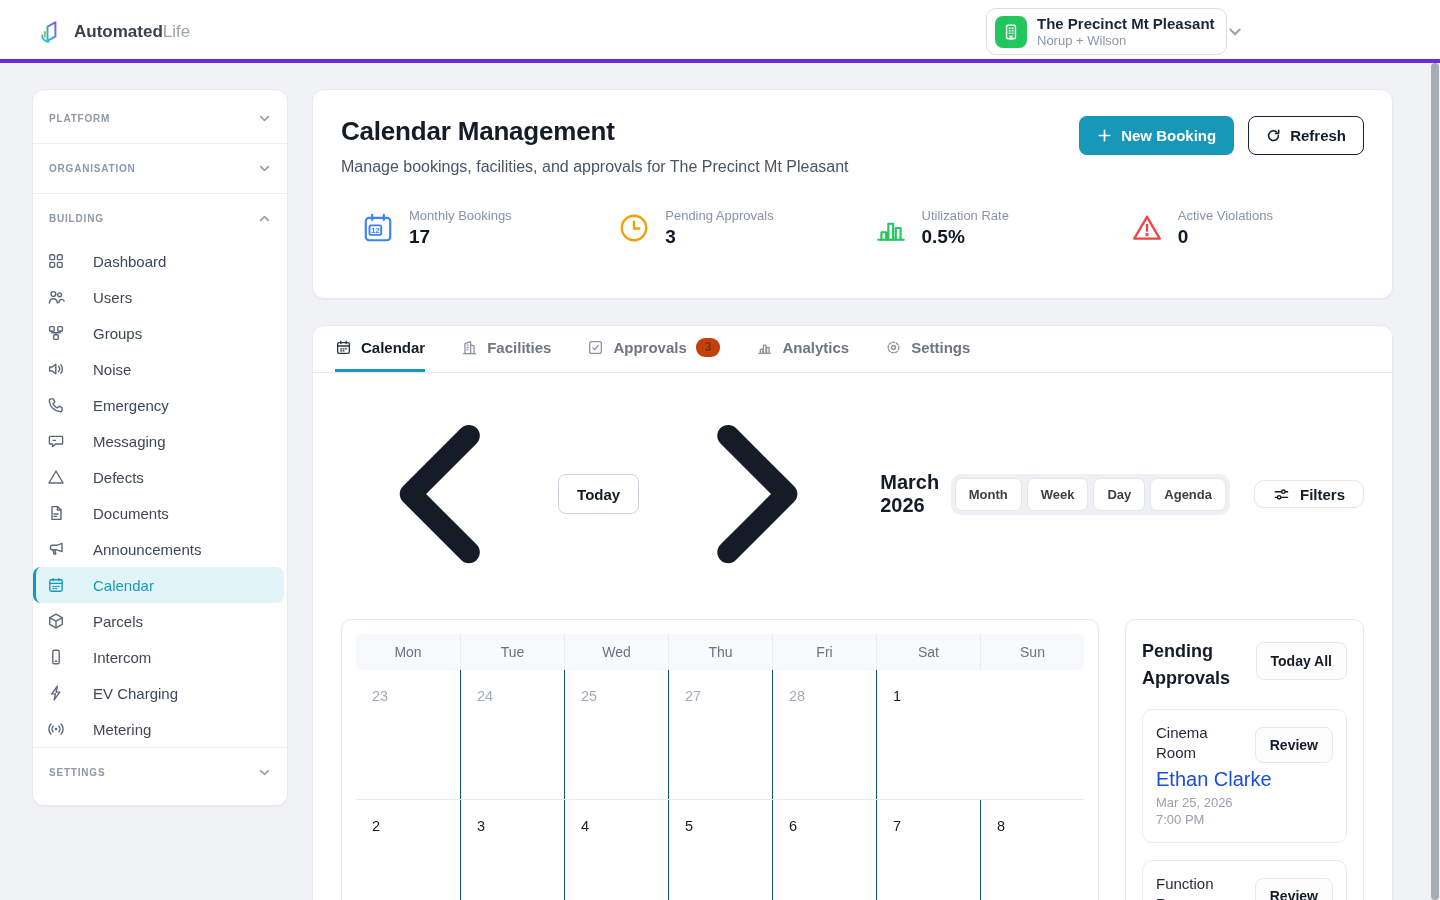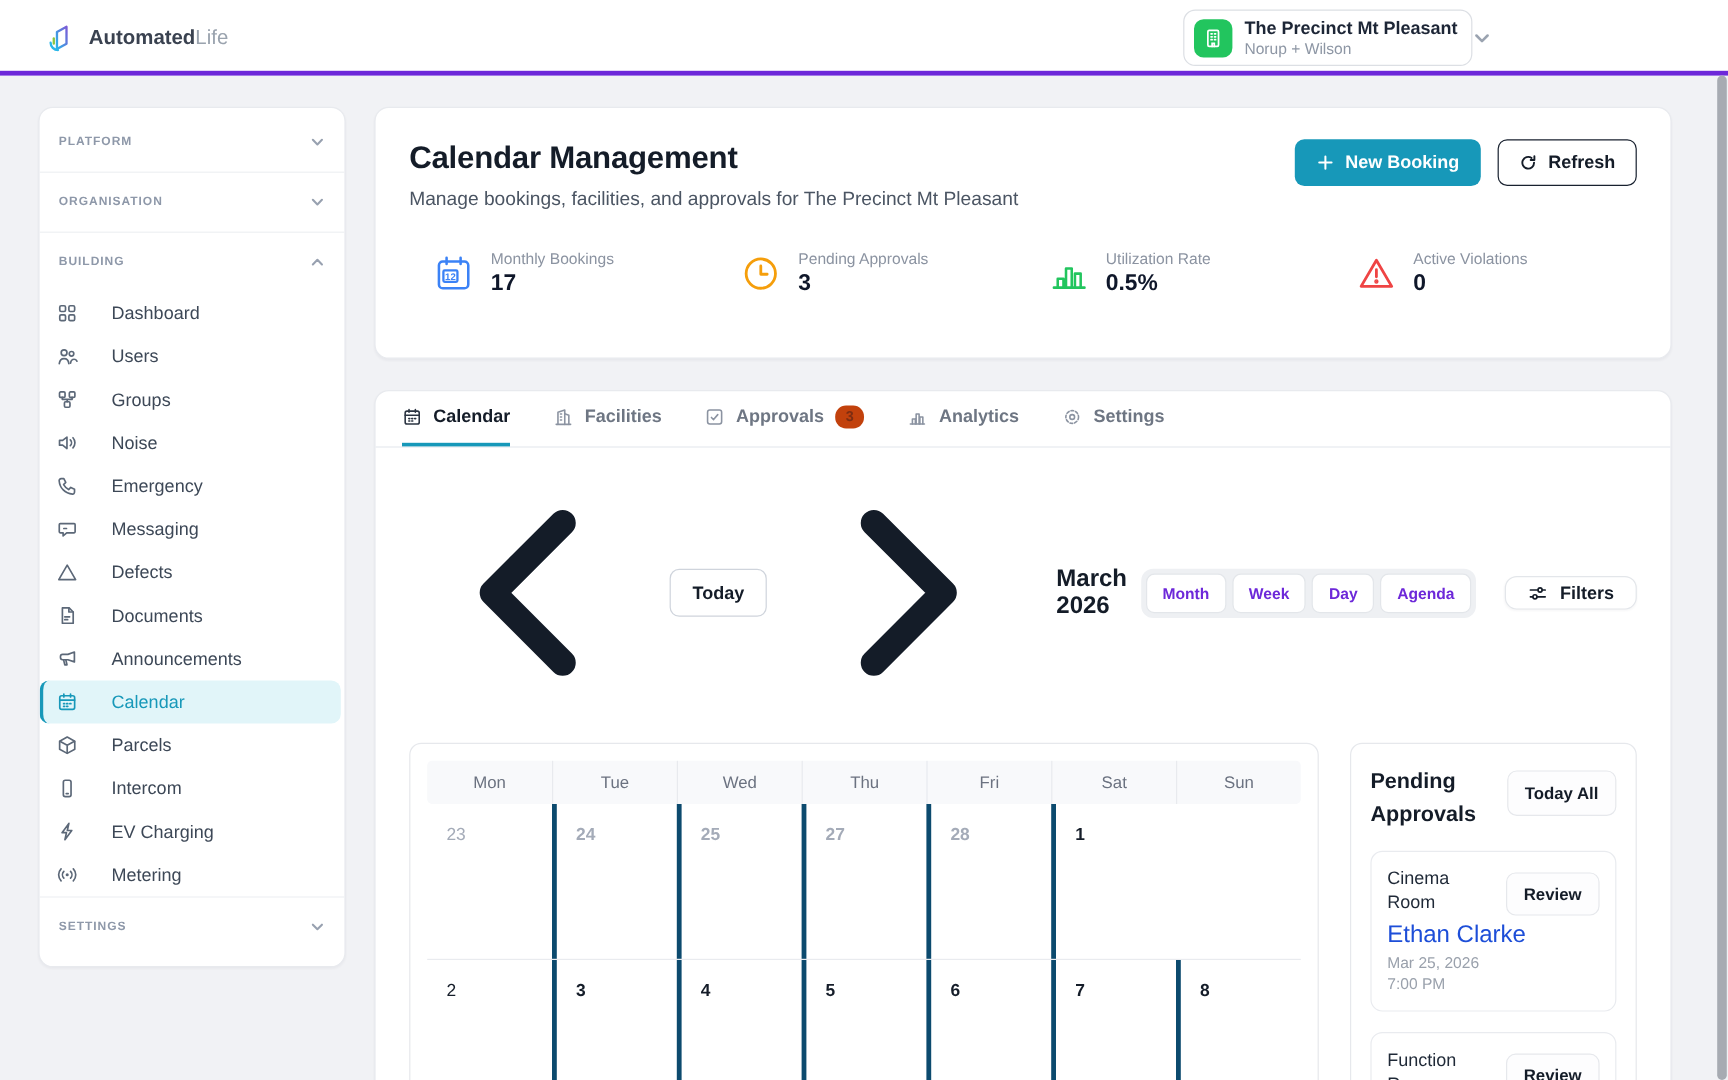--- a/index.html
+++ b/index.html
@@ -83,39 +83,39 @@
   .toolbar { display:flex; align-items:center; justify-content:space-between; padding:18px 28px 0; }
   .tleft { display:flex; align-items:center; }
   .icon-btn { background:none; border:none; padding:6px 9px; cursor:pointer; color:#141c28; }
   .icon-btn .ic { width:15px; height:15px; }
   .btn-today { border:1px solid #cfd4dc; background:#fff; border-radius:8px; font-weight:700;
                font-size:15px; padding:0 18px; height:40px; margin:0 5px; color:#141c28; }
   .month-label { font-size:20px; font-weight:700; color:#141c28; margin-left:24px; }
   .tright { display:flex; align-items:center; gap:24px; }
   .view-group { background:#eef0f3; border-radius:10px; padding:4px; display:flex; gap:5px; }
   .view-btn { background:#fff; border:1px solid #e3e6ea; border-radius:7px; font-weight:700;
-              font-size:13px; padding:8px 13px; color:#6d28d9; }
+              font-size:13px; padding:8px 13px; color:#404040; }
   .btn-filters { display:flex; align-items:center; gap:10px; background:#fff; border:1px solid #e3e6ea;
                  border-radius:10px; font-weight:700; font-size:15px; height:28px; padding:0 18px;
                  color:#141c28; box-shadow:0 1px 2px rgba(16,24,40,.04); }
   .btn-filters .ic { width:17px; height:17px; }
 
   .cal-row { display:flex; gap:26px; padding:22px 28px 0; align-items:flex-start; }
   .cal-card { width:762px; border:1px solid #e6e8ec; border-radius:10px; padding:14px; background:#fff; }
   .dow-row { display:grid; grid-template-columns:repeat(7,1fr); background:#f8f9fb;
              border-radius:4px; height:36px; }
   .dow { display:flex; align-items:center; justify-content:center; font-size:14px; color:#6b7280; }
   .dow + .dow { border-left:1px solid #e8eaee; }
   .week { display:grid; grid-template-columns:repeat(7,1fr); border-top:1px solid #e9ebef; }
   .week:nth-child(1) { height:129px; border-top:none; }
   .week:nth-child(2) { height:121px; }
   .week:nth-child(3) { height:118px; }
   .week:nth-child(4) { height:120px; }
   .day-cell { padding:18px 0 0 16px; font-size:14.5px; color:#151d29; cursor:pointer; }
-  .day-cell + .day-cell { border-left:4px solid #0c4a6e;font-weight:bold; }
+  .day-cell + .day-cell { border-left:1px solid #0c4a6e; }
   .day-cell.muted { color:#a4abb8; }
 
   
   .panel { width:239px; border:1px solid #e6e8ec; border-radius:10px; padding:16px; background:#fff; flex:none; }
   .panel-head { display:flex; justify-content:space-between; align-items:flex-start; }
   .panel-title { font-size:18px; font-weight:700; line-height:27px; width:94px; color:#141c28; margin-top:2px; }
   .btn-viewall { border:1px solid #e6e8ec; background:#fdfdfe; border-radius:8px; font-weight:700;
                  font-size:14px; padding:10px 14px; margin-top:6px; color:#141c28; }
   .approval-card { border:1px solid #e9ebef; border-radius:10px; padding:13px 13px 15px; margin-top:17px; }
   .ac-top { display:flex; justify-content:space-between; align-items:flex-start; }

